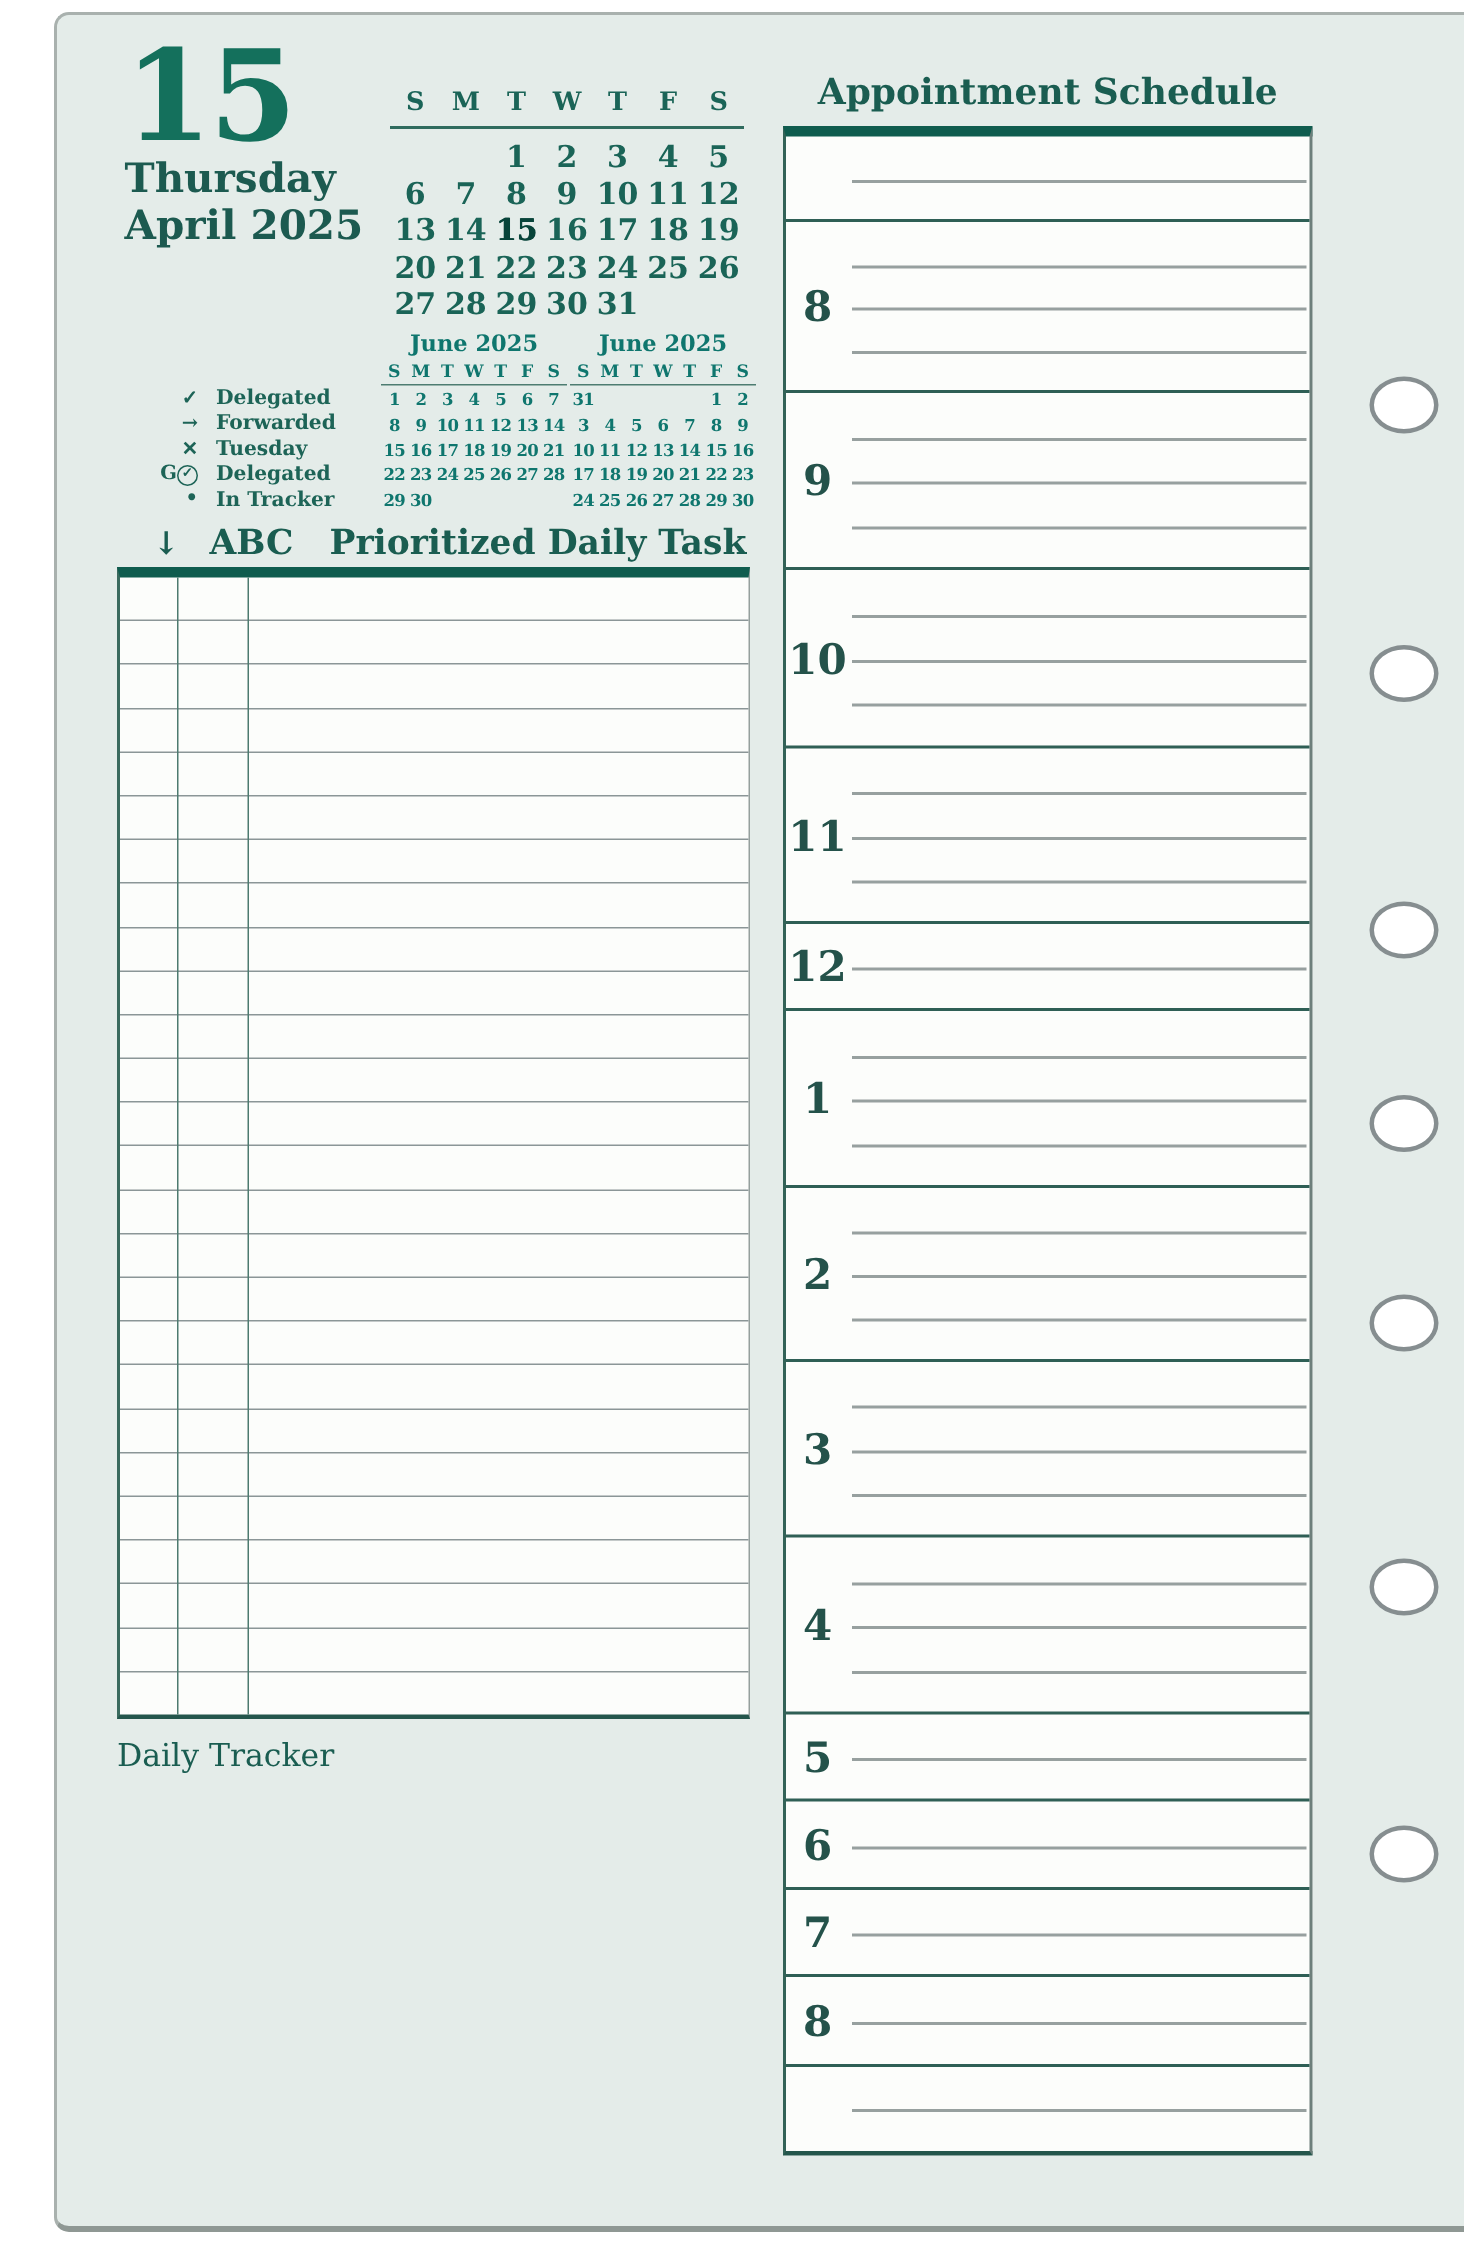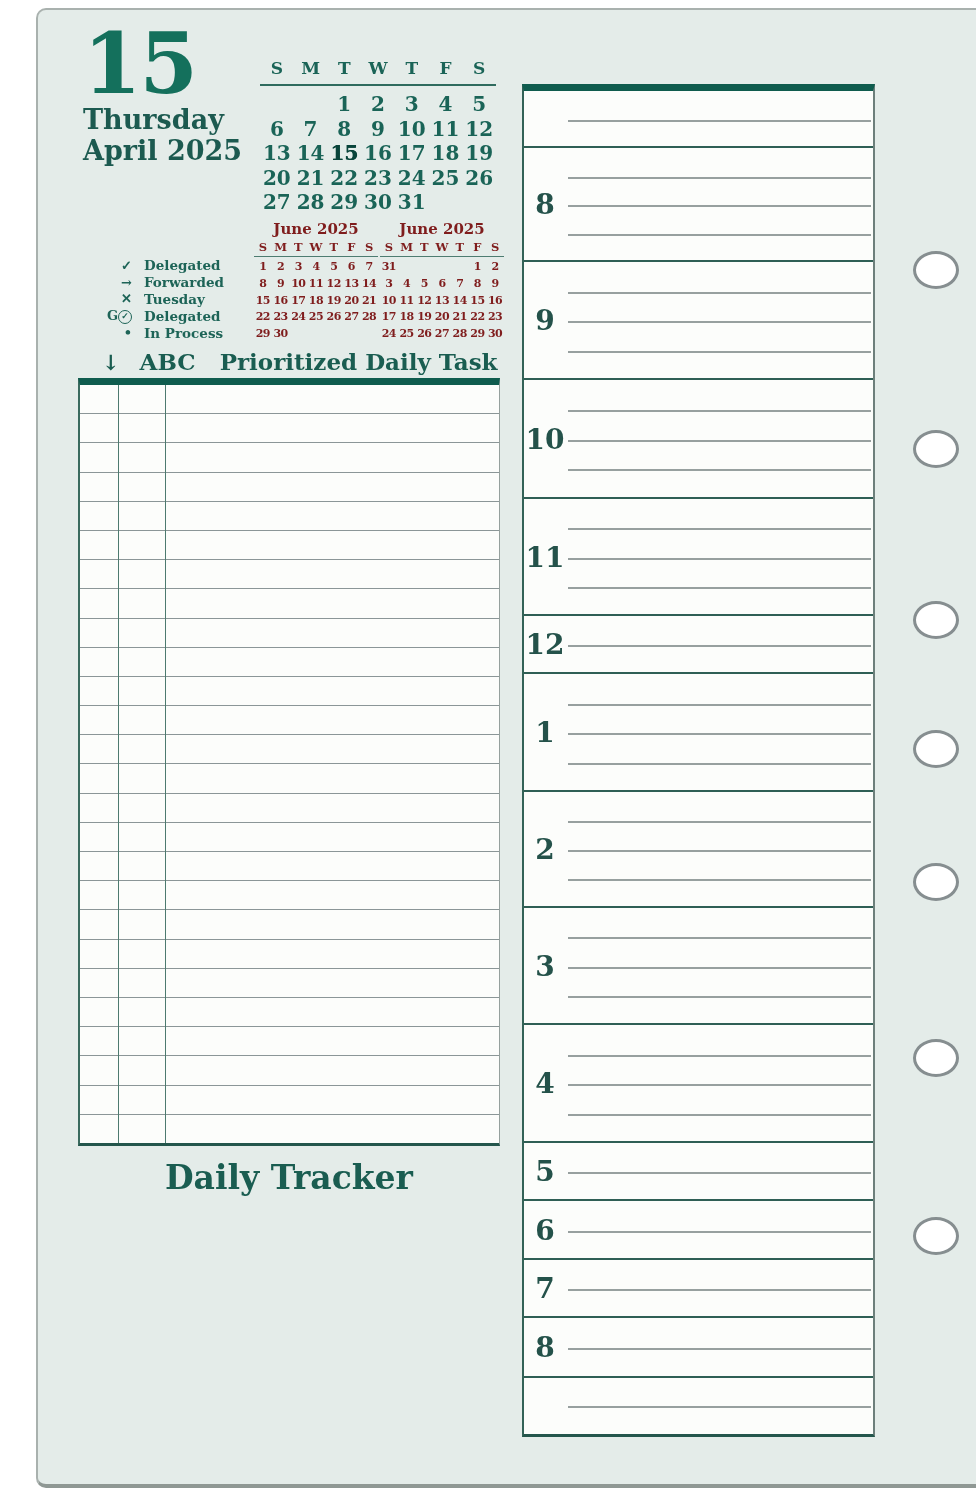--- a/index.html
+++ b/index.html
@@ -16,21 +16,21 @@
 
   
   .cal-head,.cal-row{display:grid;grid-template-columns:repeat(7,1fr);text-align:center;}
   .july-cal{position:absolute;left:222px;top:48px;width:236px;color:#1a6457;}
   .july-cal .cal-head{font-size:17px;font-weight:bold;padding-bottom:6px;
         border-bottom:2px solid #2f6b5e;}
   .july-cal .cal-row{font-size:20px;font-weight:bold;line-height:24.5px;}
   .july-cal .cal-body{padding-top:6px;}
   .july-cal .hl{color:#08443a;text-shadow:0.4px 0 #08443a;}
 
-  .mini-cal{position:absolute;width:124px;color:#7f1d1d;}
+  .mini-cal{position:absolute;width:124px;color:#0f766e;}
   .mini-cal .cal-title{text-align:center;font-size:15px;font-weight:bold;margin-bottom:2px;}
   .mini-cal .cal-head{font-size:11.5px;font-weight:bold;padding-bottom:2px;
         border-bottom:1.5px solid #4d7c71;}
   .mini-cal .cal-body{padding-top:2px;}
   .mini-cal .cal-row{font-size:11px;font-weight:bold;line-height:16.8px;letter-spacing:-0.5px;}
   #june-cal{left:216px;top:210px;}
   #august-cal{left:342px;top:210px;}
 
   
   .legend{position:absolute;left:48px;top:247px;color:#1d6457;}
@@ -47,22 +47,22 @@
   .task-title{font-size:23px;margin-left:24px;}
   .task-box{position:absolute;left:40px;top:368px;width:422px;height:768px;box-sizing:border-box;
         background:#fcfdfb;border-top:7px solid #0f5c4e;border-left:2px solid #3a6a5e;
         border-right:1px solid #95a09d;border-bottom:3px solid #24564c;}
   .task-rows{position:absolute;inset:0;display:flex;flex-direction:column;}
   .task-row{flex:1;border-bottom:1px solid #8b9697;}
   .task-row:last-child{border-bottom:none;}
   .task-vline{position:absolute;top:0;bottom:0;width:1px;background:#4d7a6f;}
 
   
-  .tracker-title{position:absolute;left:40px;top:1148px;width:422px;text-align:center;
-        font-size:33px;font-weight:bold;color:#1a5d51;}
+  .tracker-title{position:absolute;left:40px;top:1148px;width:422px;text-align:left;
+        font-size:21px;font-weight:normal;color:#1a5d51;}
   .tracker-box{position:absolute;left:40px;top:1186px;width:422px;height:243px;box-sizing:border-box;
         background:#fcfdfb;border-top:7px solid #0f5c4e;border-left:2px solid #3a6a5e;
         border-right:2px solid #3a6a5e;border-bottom:3px solid #24564c;
         display:flex;flex-direction:column;}
   .tracker-sub{height:30px;line-height:30px;text-align:center;font-size:15.5px;font-weight:bold;
         color:#1d6457;border-bottom:2px solid #40635a;}
   .tracker-rows{flex:1;display:flex;flex-direction:column;}
   .tracker-row{flex:1;border-bottom:1px solid #8b9697;}
   .tracker-row:last-child{border-bottom:none;}
 
@@ -165,21 +165,21 @@
       <div class="legend-row">
         <span class="legend-sym">✕</span>
         <span>Tuesday</span>
       </div>
       <div class="legend-row">
         <span class="legend-sym"><span>G</span><span class="circled-check">✓</span></span>
         <span>Delegated</span>
       </div>
       <div class="legend-row">
         <span class="legend-sym">•</span>
-        <span>In Process</span>
+        <span>In Tracker</span>
       </div>
     </div>
 
   <div class="mini-cal" id="june-cal">
     <div class="cal-title">June 2025</div>
     <div class="cal-head">
         <span>S</span>
         <span>M</span>
         <span>T</span>
         <span>W</span>
@@ -329,20 +329,21 @@
         <div class="task-row"></div>
         <div class="task-row"></div>
         <div class="task-row"></div>
       </div>
     <div class="task-vline" id="task-vline-1" style="left: 38px;"></div>
     <div class="task-vline" id="task-vline-2" style="left: 85px;"></div>
   </div>
 
   <div class="tracker-title">Daily Tracker</div>
 
+  <div class="appt-title">Appointment Schedule</div>
   <div class="appt-box" id="appt-box">
       <div class="appt-section" style="height: 57px;">
         <div class="appt-line" style="top: 29px;"></div>
       </div>
       <div class="appt-section" style="height: 114px;">
         <div class="appt-line" style="top: 29px;"></div>
         <div class="appt-line" style="top: 57px;"></div>
         <div class="appt-line" style="top: 86px;"></div>
         <div class="appt-hour" style="top: 37px;">8</div>
       </div>

